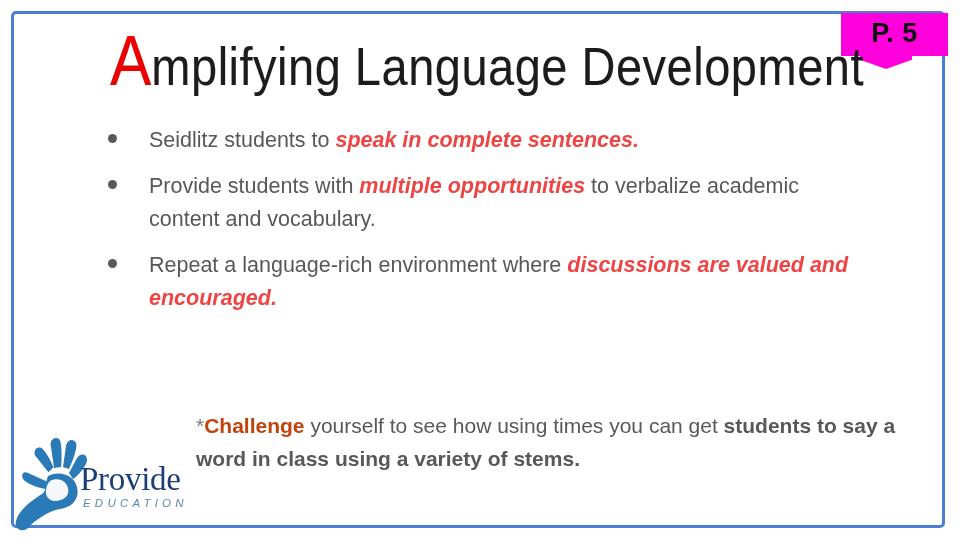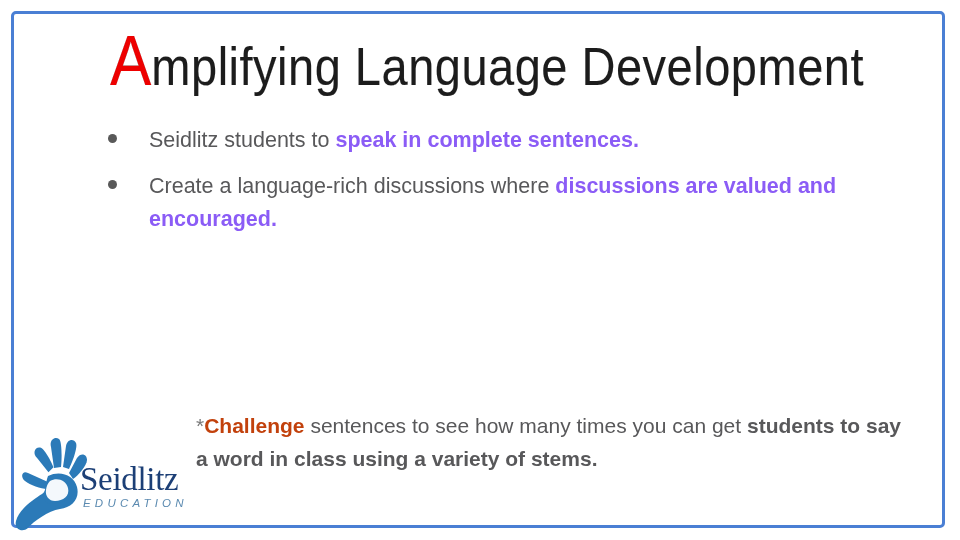--- a/index.html
+++ b/index.html
@@ -122,22 +122,23 @@
   }
   .bullet-text {
     flex: 1 1 auto;
     font-family: "Liberation Sans", sans-serif;
     font-size: 21.5px;
     line-height: 33px;
     color: #58585a;
     font-weight: 400;
   }
   .hl {
-    color: #8b5cf6;
-    font-weight: bold;
+    color: #ef4444;
+    font-weight: bold;
+    font-style: italic;
   }
 
   
   #challenge {
     position: absolute;
     left: 196px;
     top: 409px;
     width: 710px;
     font-family: "Liberation Sans", sans-serif;
     font-size: 21px;
@@ -192,53 +193,62 @@
     font-style: italic;
   }
 </style>
 </head>
 <body>
 
 <div id="slide">
 
   <div id="frame"></div>
 
+  <div id="badge-wrap">
+    <div id="badge-body"></div>
+    <div id="badge-tail"></div>
+    <div id="badge-label">P. 5</div>
+  </div>
 
   <div id="title"><span class="cap">A</span><span>mplifying Language Development</span></div>
 
   <div id="bullets">
     <div class="bullet-row">
       <span class="bullet-dot"></span>
       <span class="bullet-text"><span>Seidlitz students to </span><span class="hl">speak in complete sentences</span><span class="hl">.</span></span>
     </div>
     <div class="bullet-row">
       <span class="bullet-dot"></span>
-      <span class="bullet-text"><span>Create a language-rich discussions where </span><span class="hl">discussions are valued and encouraged</span><span class="hl">.</span></span>
+      <span class="bullet-text"><span>Provide students with </span><span class="hl">multiple opportunities</span><span> to verbalize academic content and vocabulary.</span></span>
+    </div>
+    <div class="bullet-row">
+      <span class="bullet-dot"></span>
+      <span class="bullet-text"><span>Repeat a language-rich environment where </span><span class="hl">discussions are valued and encouraged</span><span class="hl">.</span></span>
     </div>
   </div>
 
-  <div id="challenge"><span class="star">*</span><span class="orange">Challenge</span><span> sentences to see how many times you can get </span><span class="strong">students to say a word in class using a variety of stems.</span></div>
+  <div id="challenge"><span class="star">*</span><span class="orange">Challenge</span><span> yourself to see how using times you can get </span><span class="strong">students to say a word in class using a variety of stems.</span></div>
 
   <div id="logo">
     <svg id="logo-mark" viewBox="0 0 76 95">
       <g fill="#2b7ab8">
         <path d="M24,20 C20,14 24,8 29,10 C33,11.5 37,26 38,32 L32,36 Z" transform="rotate(-12 30 24)"></path>
         <path d="M37,10 C35,3 41,-1 45,2 C48,4 48,22 47,30 L40,31 Z"></path>
         <path d="M52,9 C53,2 60,1 62,6 C64,10.5 58,26 55,32 L49,30 Z"></path>
         <path d="M63,21 C67,15 73,17 73,23 C73,28 64,39 59,42 L55,36 Z"></path>
         <path d="M14,36 C8,33 6,40 11,44 C16,48 27,52 33,52 L34,45 Z"></path>
       </g>
       <path fill="#2b7ab8" d="M34,39 C46,33 60,38 63,50 C66,62 58,70 46,72
                C34,74 20,84 14,91 C8,96 0,92 2,84 C5,72 20,62 28,57
                C33,54 31,46 34,39 Z"></path>
       <path fill="#ffffff" d="M36,44 C43,40 52,43 54,51 C56,59 49,64 41,64
                C35,64 31,59 32,53 C32.5,49 34,46 36,44 Z" opacity="0.95"></path>
       <path fill="#2b7ab8" d="M30,57 C22,62 8,72 5,83 C3,90 9,94 14,89
                C20,83 33,74 44,71 C52,69 58,64 59,57
                C54,64 45,67 38,67 C32,67 29,62 30,57 Z"></path>
     </svg>
     <div id="logo-word">
-      <div id="logo-name">Seidlitz</div>
+      <div id="logo-name">Provide</div>
       <div id="logo-sub">EDUCATION</div>
     </div>
   </div>
 
 </div>
 
 </body></html>

